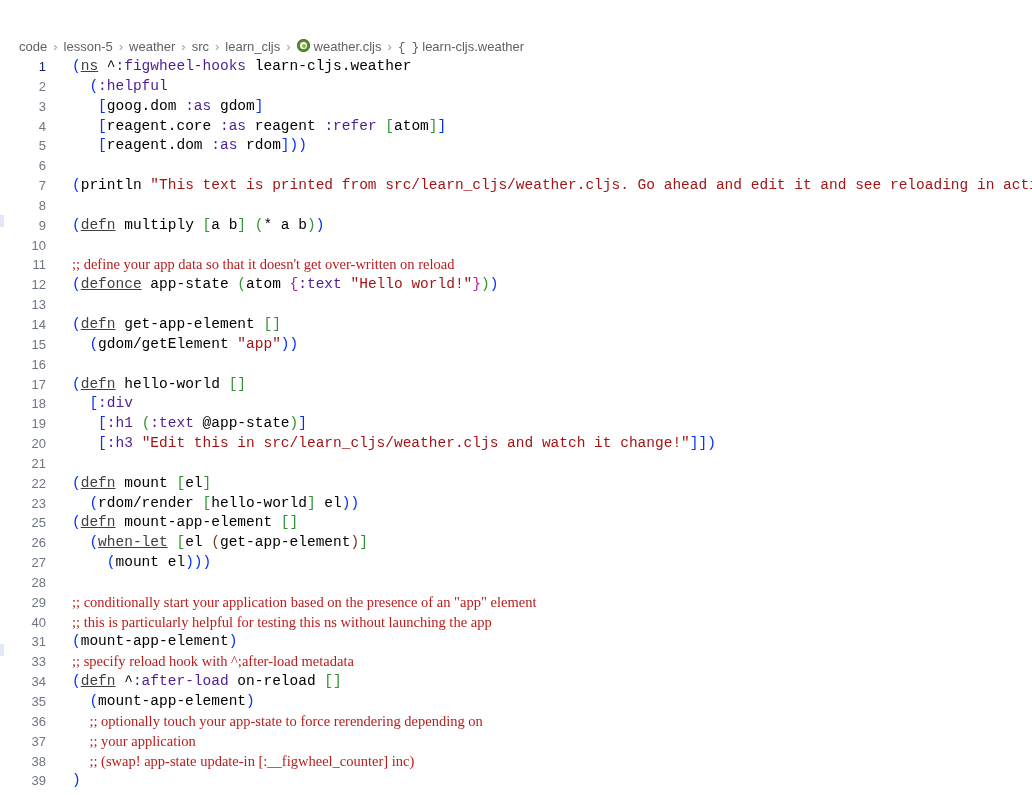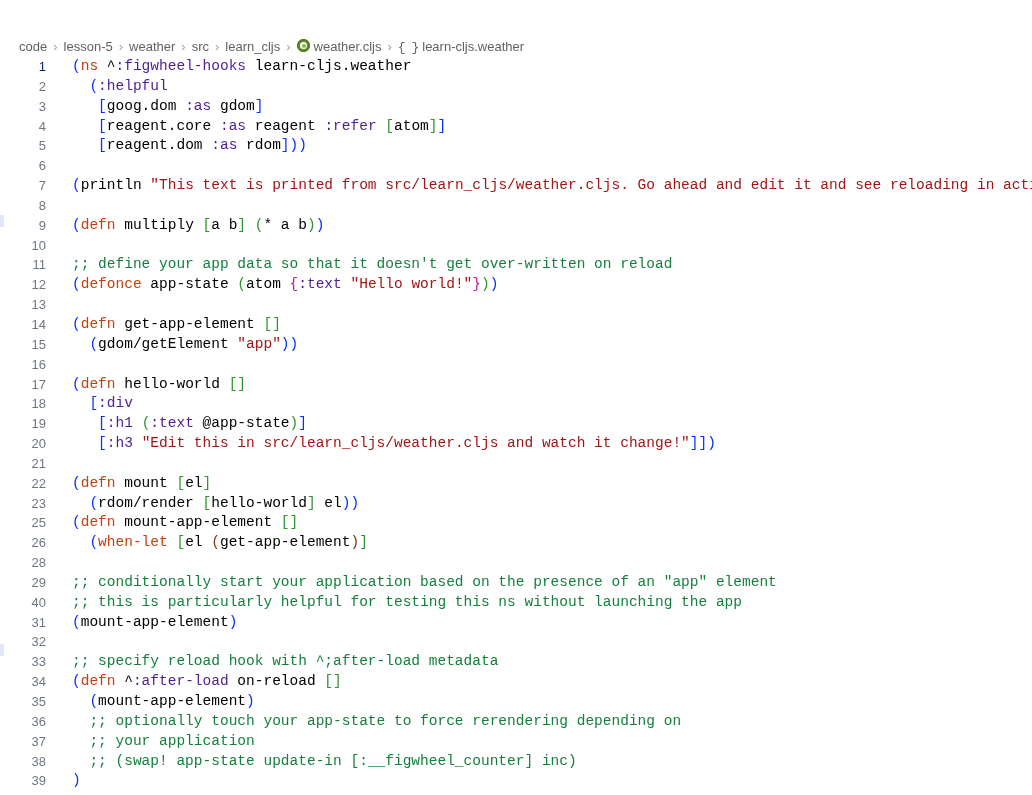--- a/index.html
+++ b/index.html
@@ -128,23 +128,23 @@
     line-height: 19.85px;
     user-select: none;
     box-sizing: content-box;
   }
   .line.current .ln { color: #0b216f; }
   .code {
     padding-left: 16px;
     color: #000000;
     flex: 1;
   }
-  .t-kw      { color: #c2410c; }           
+  .t-kw      { color: #404040; text-decoration: underline; }           
   .t-str     { color: #a31515; }           
-  .t-cmt     { color: #15803d; }
+  .t-cmt     { color: #b91c1c; font-family: Liberation Serif, serif; }
   .t-key     { color: #4c1d95; }           
   .p0 { color: #0431fa; }                  
   .p1 { color: #319331; }                  
   .p2 { color: #7b3814; }                  
   .p3 { color: #b5179e; }
 </style>
 </head>
 <body>
 
 <div id="breadcrumb">
@@ -203,25 +203,25 @@
       <div class="line"><div class="ln">16</div><div class="code">&nbsp;</div></div>
       <div class="line"><div class="ln">17</div><div class="code"><span class="p0">(</span><span class="t-kw">defn</span> hello-world <span class="p1">[</span><span class="p1">]</span></div></div>
       <div class="line"><div class="ln">18</div><div class="code">  <span class="p0">[</span><span class="t-key">:div</span></div></div>
       <div class="line"><div class="ln">19</div><div class="code">   <span class="p0">[</span><span class="t-key">:h1</span> <span class="p1">(</span><span class="t-key">:text</span> @app-state<span class="p1">)</span><span class="p0">]</span></div></div>
       <div class="line"><div class="ln">20</div><div class="code">   <span class="p0">[</span><span class="t-key">:h3</span> <span class="t-str">"Edit this in src/learn_cljs/weather.cljs and watch it change!"</span><span class="p0">]</span><span class="p0">]</span><span class="p0">)</span></div></div>
       <div class="line"><div class="ln">21</div><div class="code">&nbsp;</div></div>
       <div class="line"><div class="ln">22</div><div class="code"><span class="p0">(</span><span class="t-kw">defn</span> mount <span class="p1">[</span>el<span class="p1">]</span></div></div>
       <div class="line"><div class="ln">23</div><div class="code">  <span class="p0">(</span>rdom/render <span class="p1">[</span>hello-world<span class="p1">]</span> el<span class="p0">)</span><span class="p0">)</span></div></div>
       <div class="line"><div class="ln">25</div><div class="code"><span class="p0">(</span><span class="t-kw">defn</span> mount-app-element <span class="p1">[</span><span class="p1">]</span></div></div>
       <div class="line"><div class="ln">26</div><div class="code">  <span class="p0">(</span><span class="t-kw">when-let</span> <span class="p1">[</span>el <span class="p2">(</span>get-app-element<span class="p2">)</span><span class="p1">]</span></div></div>
+      <div class="line"><div class="ln">27</div><div class="code">    <span class="p0">(</span>mount el<span class="p0">)</span><span class="p0">)</span><span class="p0">)</span></div></div>
       <div class="line"><div class="ln">28</div><div class="code">&nbsp;</div></div>
       <div class="line"><div class="ln">29</div><div class="code"><span class="t-cmt">;; conditionally start your application based on the presence of an "app" element</span></div></div>
       <div class="line"><div class="ln">40</div><div class="code"><span class="t-cmt">;; this is particularly helpful for testing this ns without launching the app</span></div></div>
       <div class="line"><div class="ln">31</div><div class="code"><span class="p0">(</span>mount-app-element<span class="p0">)</span></div></div>
-      <div class="line"><div class="ln">32</div><div class="code">&nbsp;</div></div>
       <div class="line"><div class="ln">33</div><div class="code"><span class="t-cmt">;; specify reload hook with ^;after-load metadata</span></div></div>
       <div class="line"><div class="ln">34</div><div class="code"><span class="p0">(</span><span class="t-kw">defn</span> ^<span class="t-key">:after-load</span> on-reload <span class="p1">[</span><span class="p1">]</span></div></div>
       <div class="line"><div class="ln">35</div><div class="code">  <span class="p0">(</span>mount-app-element<span class="p0">)</span></div></div>
       <div class="line"><div class="ln">36</div><div class="code">  <span class="t-cmt">;; optionally touch your app-state to force rerendering depending on</span></div></div>
       <div class="line"><div class="ln">37</div><div class="code">  <span class="t-cmt">;; your application</span></div></div>
       <div class="line"><div class="ln">38</div><div class="code">  <span class="t-cmt">;; (swap! app-state update-in [:__figwheel_counter] inc)</span></div></div>
       <div class="line"><div class="ln">39</div><div class="code"><span class="p0">)</span></div></div>
     </div>
 </div>
 

